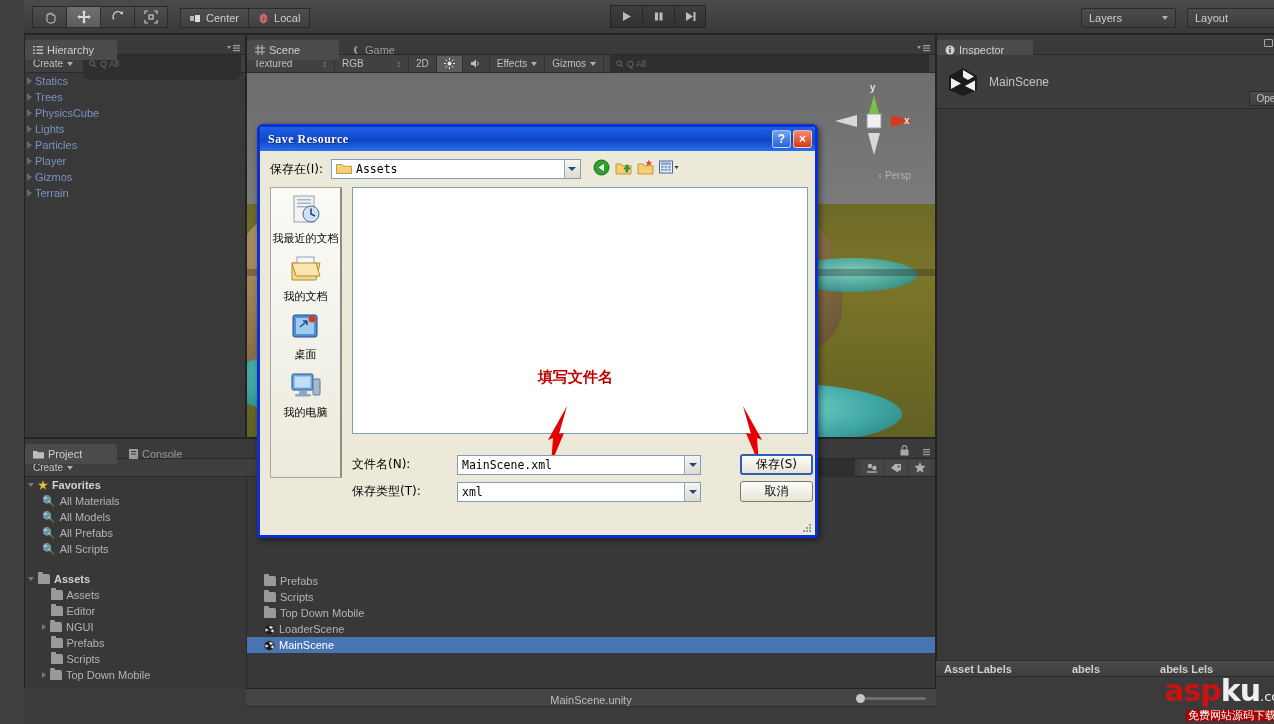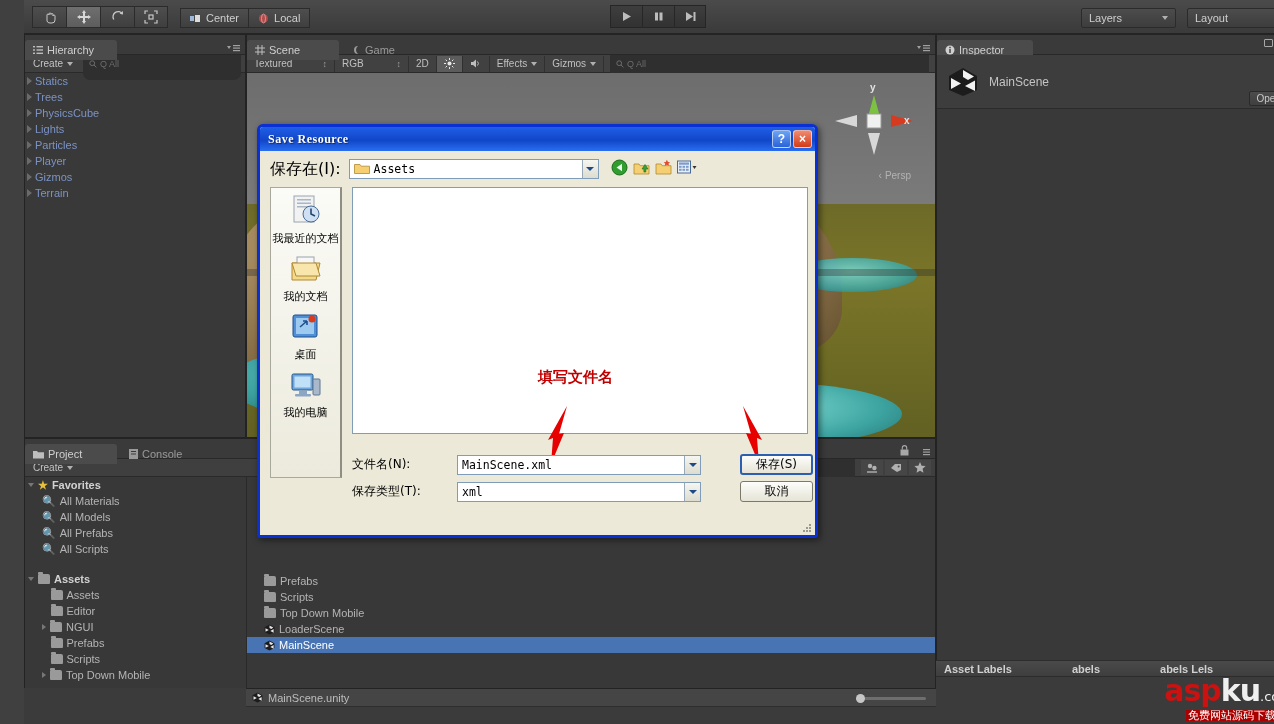--- a/index.html
+++ b/index.html
@@ -117,21 +117,21 @@
   .insp-title { position: absolute; left: 52px; top: 20px; font-size: 12px; color: #c4c4c4; }
   .open-btn { position: absolute; right: 8px; top: 36px; height: 15px; padding: 0 7px;
               background: linear-gradient(#4c4c4c,#3f3f3f); border: 1px solid #2a2a2a;
               border-radius: 2px; font-size: 10px; color: #c8c8c8; display: flex; align-items: center; }
   .lock-ico { position: absolute; right: 24px; top: 4px; width: 9px; height: 8px; border: 1.5px solid #a8a8a8; border-radius: 1px; }
   .menu-ico { position: absolute; right: 6px; top: 5px; width: 12px; }
   .menu-ico i { display: block; height: 1.5px; background: #a8a8a8; margin-bottom: 2px; }
 
   
   #statusbar { position: absolute; left: 222px; top: 688px; width: 690px; height: 36px; background: #3b3b3b; border-top: 1px solid #232323; }
-  .sb-row { height: 18px; background: #454545; display: flex; align-items: center; padding: 0 6px; font-size: 11px; color: #bdbdbd; gap: 5px; border-bottom: 1px solid #2e2e2e; }
+  .sb-row { height: 18px; background: #454545; display: flex; align-items: center; padding: 0 6px; font-size: 11px; color: #bdbdbd; gap: 5px; border-bottom: 1px solid #2e2e2e; flex-direction: column; }
   .zoom-slider { position: absolute; right: 10px; top: 4px; width: 70px; height: 10px; display:flex; align-items:center; }
   .zs-track { width: 100%; height: 3px; background: #6e6e6e; border-radius: 2px; }
   .zs-knob { position: absolute; left: 0; width: 9px; height: 9px; border-radius: 50%; background: #c6c6c6; }
   #labelsbar { position: absolute; left: 912px; top: 660px; width: 362px; height: 64px; background: #3b3b3b; }
   .lbl-strip { height: 17px; background: linear-gradient(#4a4a4a,#3e3e3e); border-top: 1px solid #2c2c2c; border-bottom: 1px solid #2c2c2c; display: flex; align-items: center; font-size: 11px; font-weight: bold; color: #d0d0d0; padding: 0 8px; gap: 60px; }
 
   
   .watermark { position: absolute; right: 6px; bottom: 2px; text-align: right; line-height: 1; }
   .wm-a { font-size: 30px; font-weight: bold; color: #cc1111; font-family: "DejaVu Sans", sans-serif; letter-spacing: -1px; }
   .wm-b { font-size: 30px; font-weight: bold; color: #efefef; font-family: "DejaVu Sans", sans-serif; letter-spacing: -1px; }
@@ -152,21 +152,21 @@
   }
   .dlg-title .t { flex: 1; color: #fff; font-weight: bold; font-size: 12px;
                   font-family: "Liberation Serif", serif; letter-spacing: .5px;
                   text-shadow: 1px 1px 1px rgba(0,0,0,.5); }
   .tb-sq { width: 19px; height: 18px; border-radius: 3px; display: flex; align-items: center;
            justify-content: center; font-size: 12px; font-weight: bold; color: #fff;
            border: 1px solid rgba(255,255,255,.6); margin-left: 2px; }
   .tb-help { background: linear-gradient(#6ca4f5, #2a63d8); }
   .tb-close { background: linear-gradient(#f08a72, #d23b16); }
   .dlg-bar { height: 36px; display: flex; align-items: center; padding: 0 10px; gap: 8px; }
-  .dlg-lab { font-size: 16px; color: #000; font-family: "DejaVu Sans", sans-serif; text-align: center; }
+  .dlg-lab { font-size: 12px; color: #000; font-family: "DejaVu Sans", sans-serif; text-align: center; }
   .xp-combo {
     height: 20px; background: #fff; border: 1px solid #7f9db9;
     display: flex; align-items: center; padding: 0 0 0 4px; gap: 4px; position: relative;
   }
   .xp-combo .val { flex: 1; font-size: 11.5px; color: #000; font-family: "DejaVu Sans Mono", monospace; }
   .xp-arrow {
     width: 16px; height: 18px; background: linear-gradient(#f6f6f2,#dcdcd0);
     border-left: 1px solid #97a8b8; display: flex; align-items: center; justify-content: center;
   }
   .xp-arrow .tri { width: 0; height: 0; border-left: 4px solid transparent; border-right: 4px solid transparent; border-top: 4px solid #1b4a87; }

